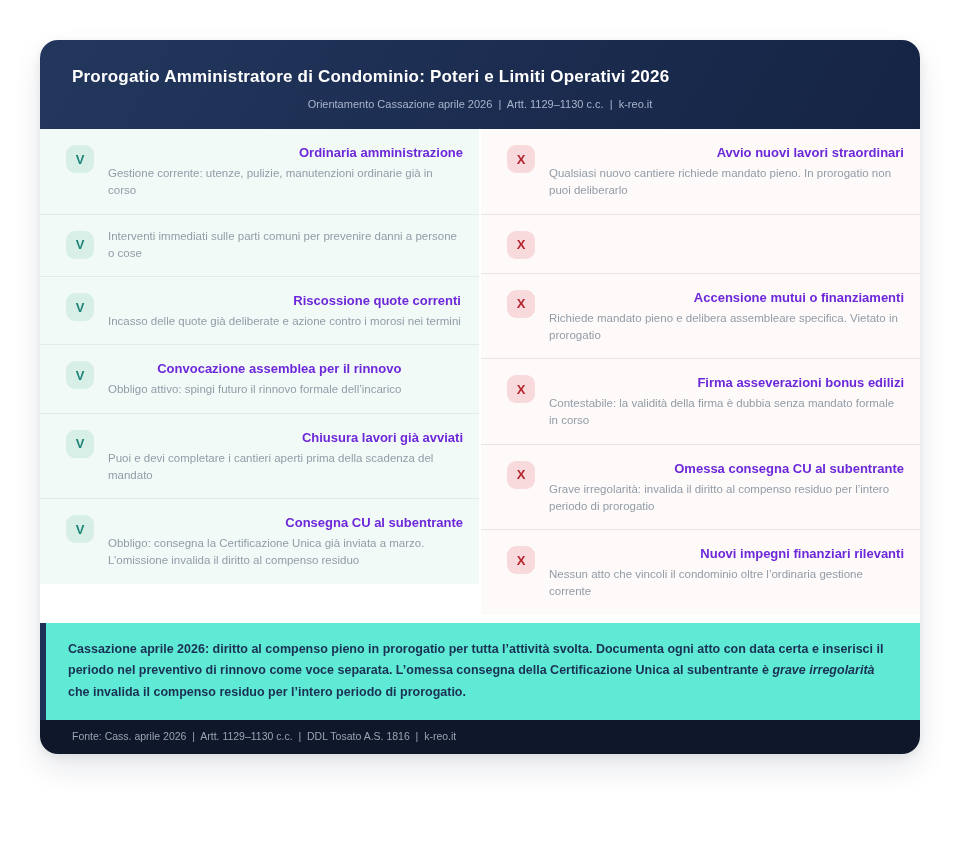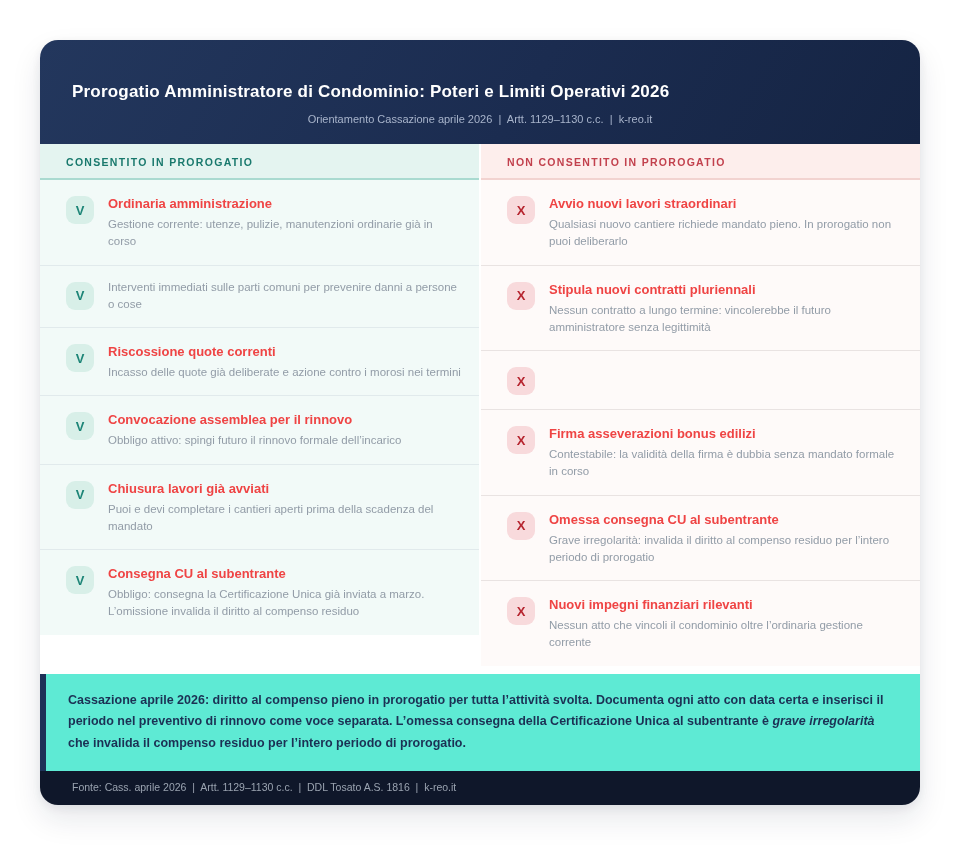--- a/index.html
+++ b/index.html
@@ -10,21 +10,21 @@
     margin:40px 0 0 40px;
     background:#ffffff;
     border-radius:18px;
     overflow:hidden;
     box-shadow:0 14px 30px rgba(15,30,60,.10), 0 3px 10px rgba(15,30,60,.07);
   }
 
   
   .header {
     background:linear-gradient(120deg,#23375d 0%, #1b2c50 55%, #152443 100%);
-    padding:42px 32px 19px 32px;
+    padding:27px 32px 19px 32px;
   }
   .header .title {
     color:#ffffff;
     font-size:17px;
     font-weight:bold;
     letter-spacing:.2px;
     margin-bottom:11px;
   }
   .header .subtitle {
     color:#a8b4cb;
@@ -54,21 +54,21 @@
   .badge {
     width:28px; height:28px; flex:none;
     border-radius:9px;
     display:flex; align-items:center; justify-content:center;
     font-weight:bold; font-size:13px;
     margin-top:3px;
   }
   .badge.v { background:#d8efe8; color:#1d8577; }
   .badge.x { background:#f8dadc; color:#b6252f; }
 
-  .row-title { font-size:13px; font-weight:bold; color:#ef4444; margin:3px 0 5px 0; }
+  .row-title { font-size:13px; font-weight:bold; color:#6d28d9; margin:3px 0 5px 0;text-align:right; }
   .row-desc  { font-size:11.5px; color:#929ca7; line-height:1.5; max-width:368px; }
 
   
   .note {
     background:#5eead4;
     border-left:6px solid #1d3157;
     padding:16px 30px 16px 22px;
     color:#1b3154;
     font-size:12.5px;
     font-weight:bold;
@@ -88,24 +88,20 @@
 </head>
 <body>
 
 <div class="card">
 
   <div class="header">
     <div class="title">Prorogatio Amministratore di Condominio: Poteri e Limiti Operativi 2026</div>
     <div class="subtitle">Orientamento Cassazione aprile 2026  |  Artt. 1129–1130 c.c.  |  k-reo.it</div>
   </div>
 
-  <div class="colheaders">
-    <div class="colheader allowed">CONSENTITO IN PROROGATIO</div>
-    <div class="colheader forbidden">NON CONSENTITO IN PROROGATIO</div>
-  </div>
 
   <div class="columns">
 
     <div class="col col-allowed">
       <div class="row">
         <span class="badge v">V</span>
         <div>
           <div class="row-title">Ordinaria amministrazione</div>
           <div class="row-desc">Gestione corrente: utenze, pulizie, manutenzioni ordinarie già in corso</div>
         </div>
@@ -149,27 +145,27 @@
     <div class="col col-forbidden">
       <div class="row">
         <span class="badge x">X</span>
         <div>
           <div class="row-title">Avvio nuovi lavori straordinari</div>
           <div class="row-desc">Qualsiasi nuovo cantiere richiede mandato pieno. In prorogatio non puoi deliberarlo</div>
         </div>
       </div>
       <div class="row">
         <span class="badge x">X</span>
-        <div>
-          <div class="row-title">Stipula nuovi contratti pluriennali</div>
-          <div class="row-desc">Nessun contratto a lungo termine: vincolerebbe il futuro amministratore senza legittimità</div>
-        </div>
       </div>
       <div class="row">
         <span class="badge x">X</span>
+        <div>
+          <div class="row-title">Accensione mutui o finanziamenti</div>
+          <div class="row-desc">Richiede mandato pieno e delibera assembleare specifica. Vietato in prorogatio</div>
+        </div>
       </div>
       <div class="row">
         <span class="badge x">X</span>
         <div>
           <div class="row-title">Firma asseverazioni bonus edilizi</div>
           <div class="row-desc">Contestabile: la validità della firma è dubbia senza mandato formale in corso</div>
         </div>
       </div>
       <div class="row">
         <span class="badge x">X</span>

